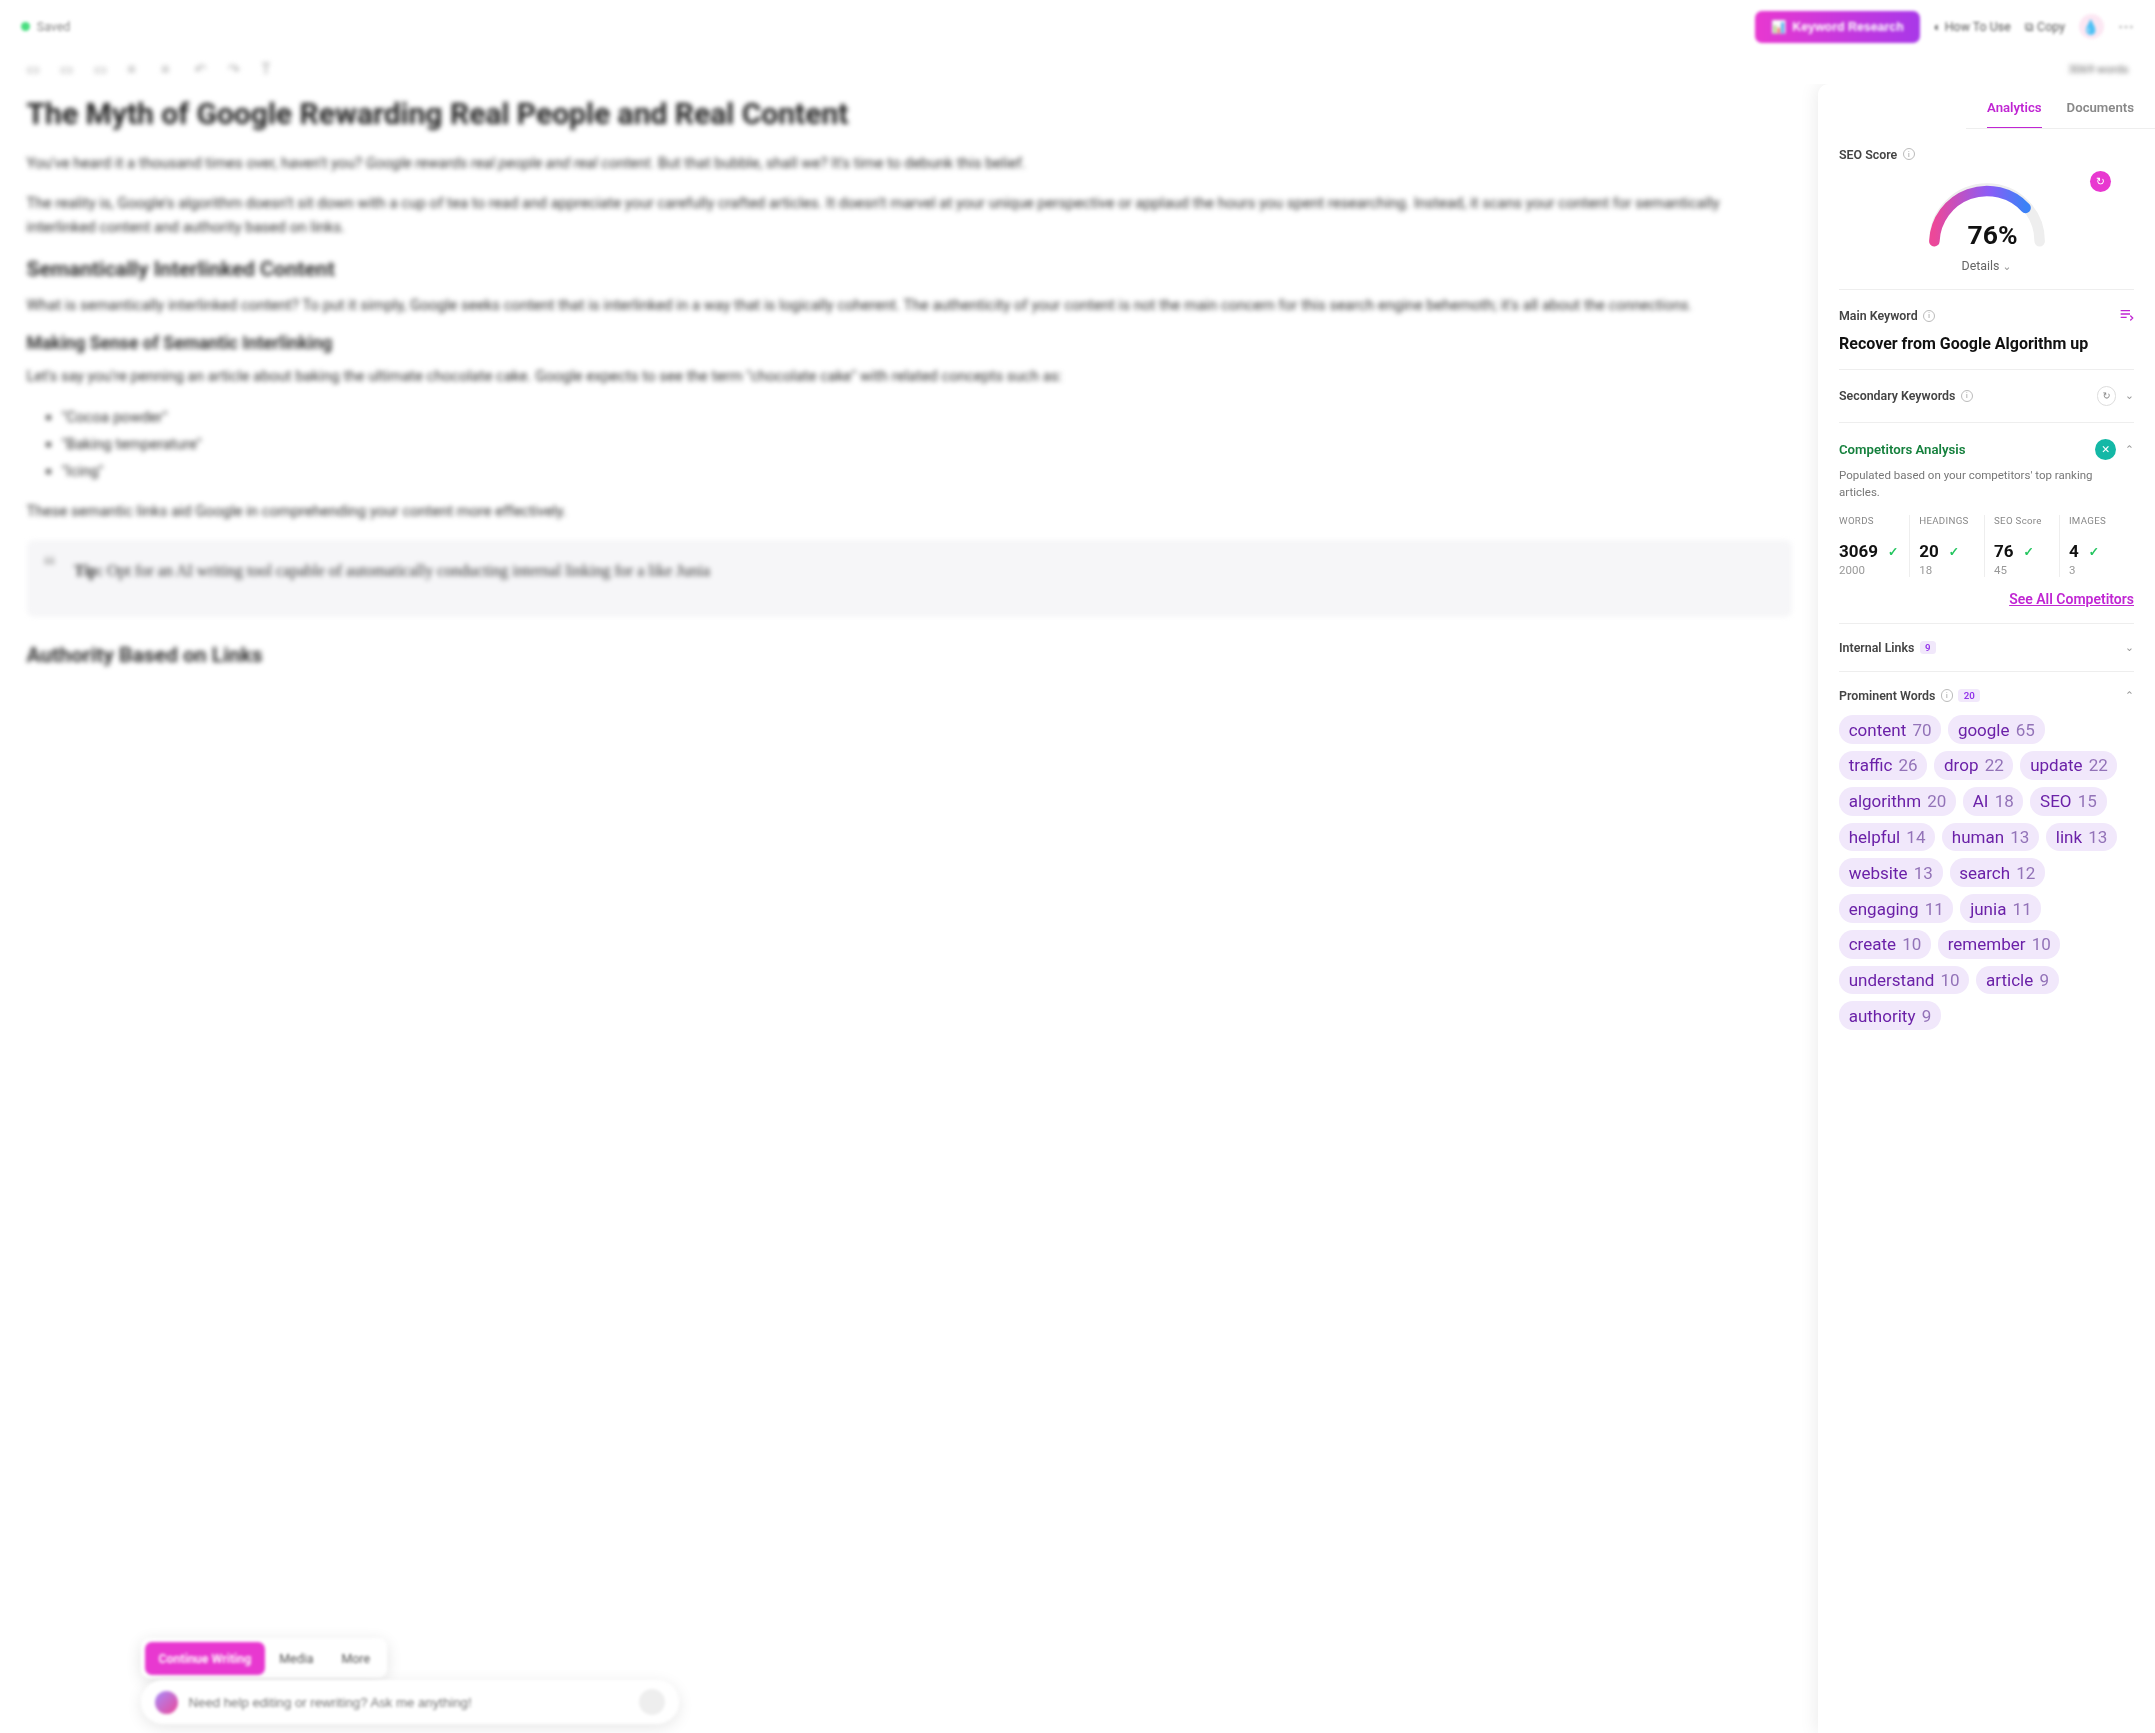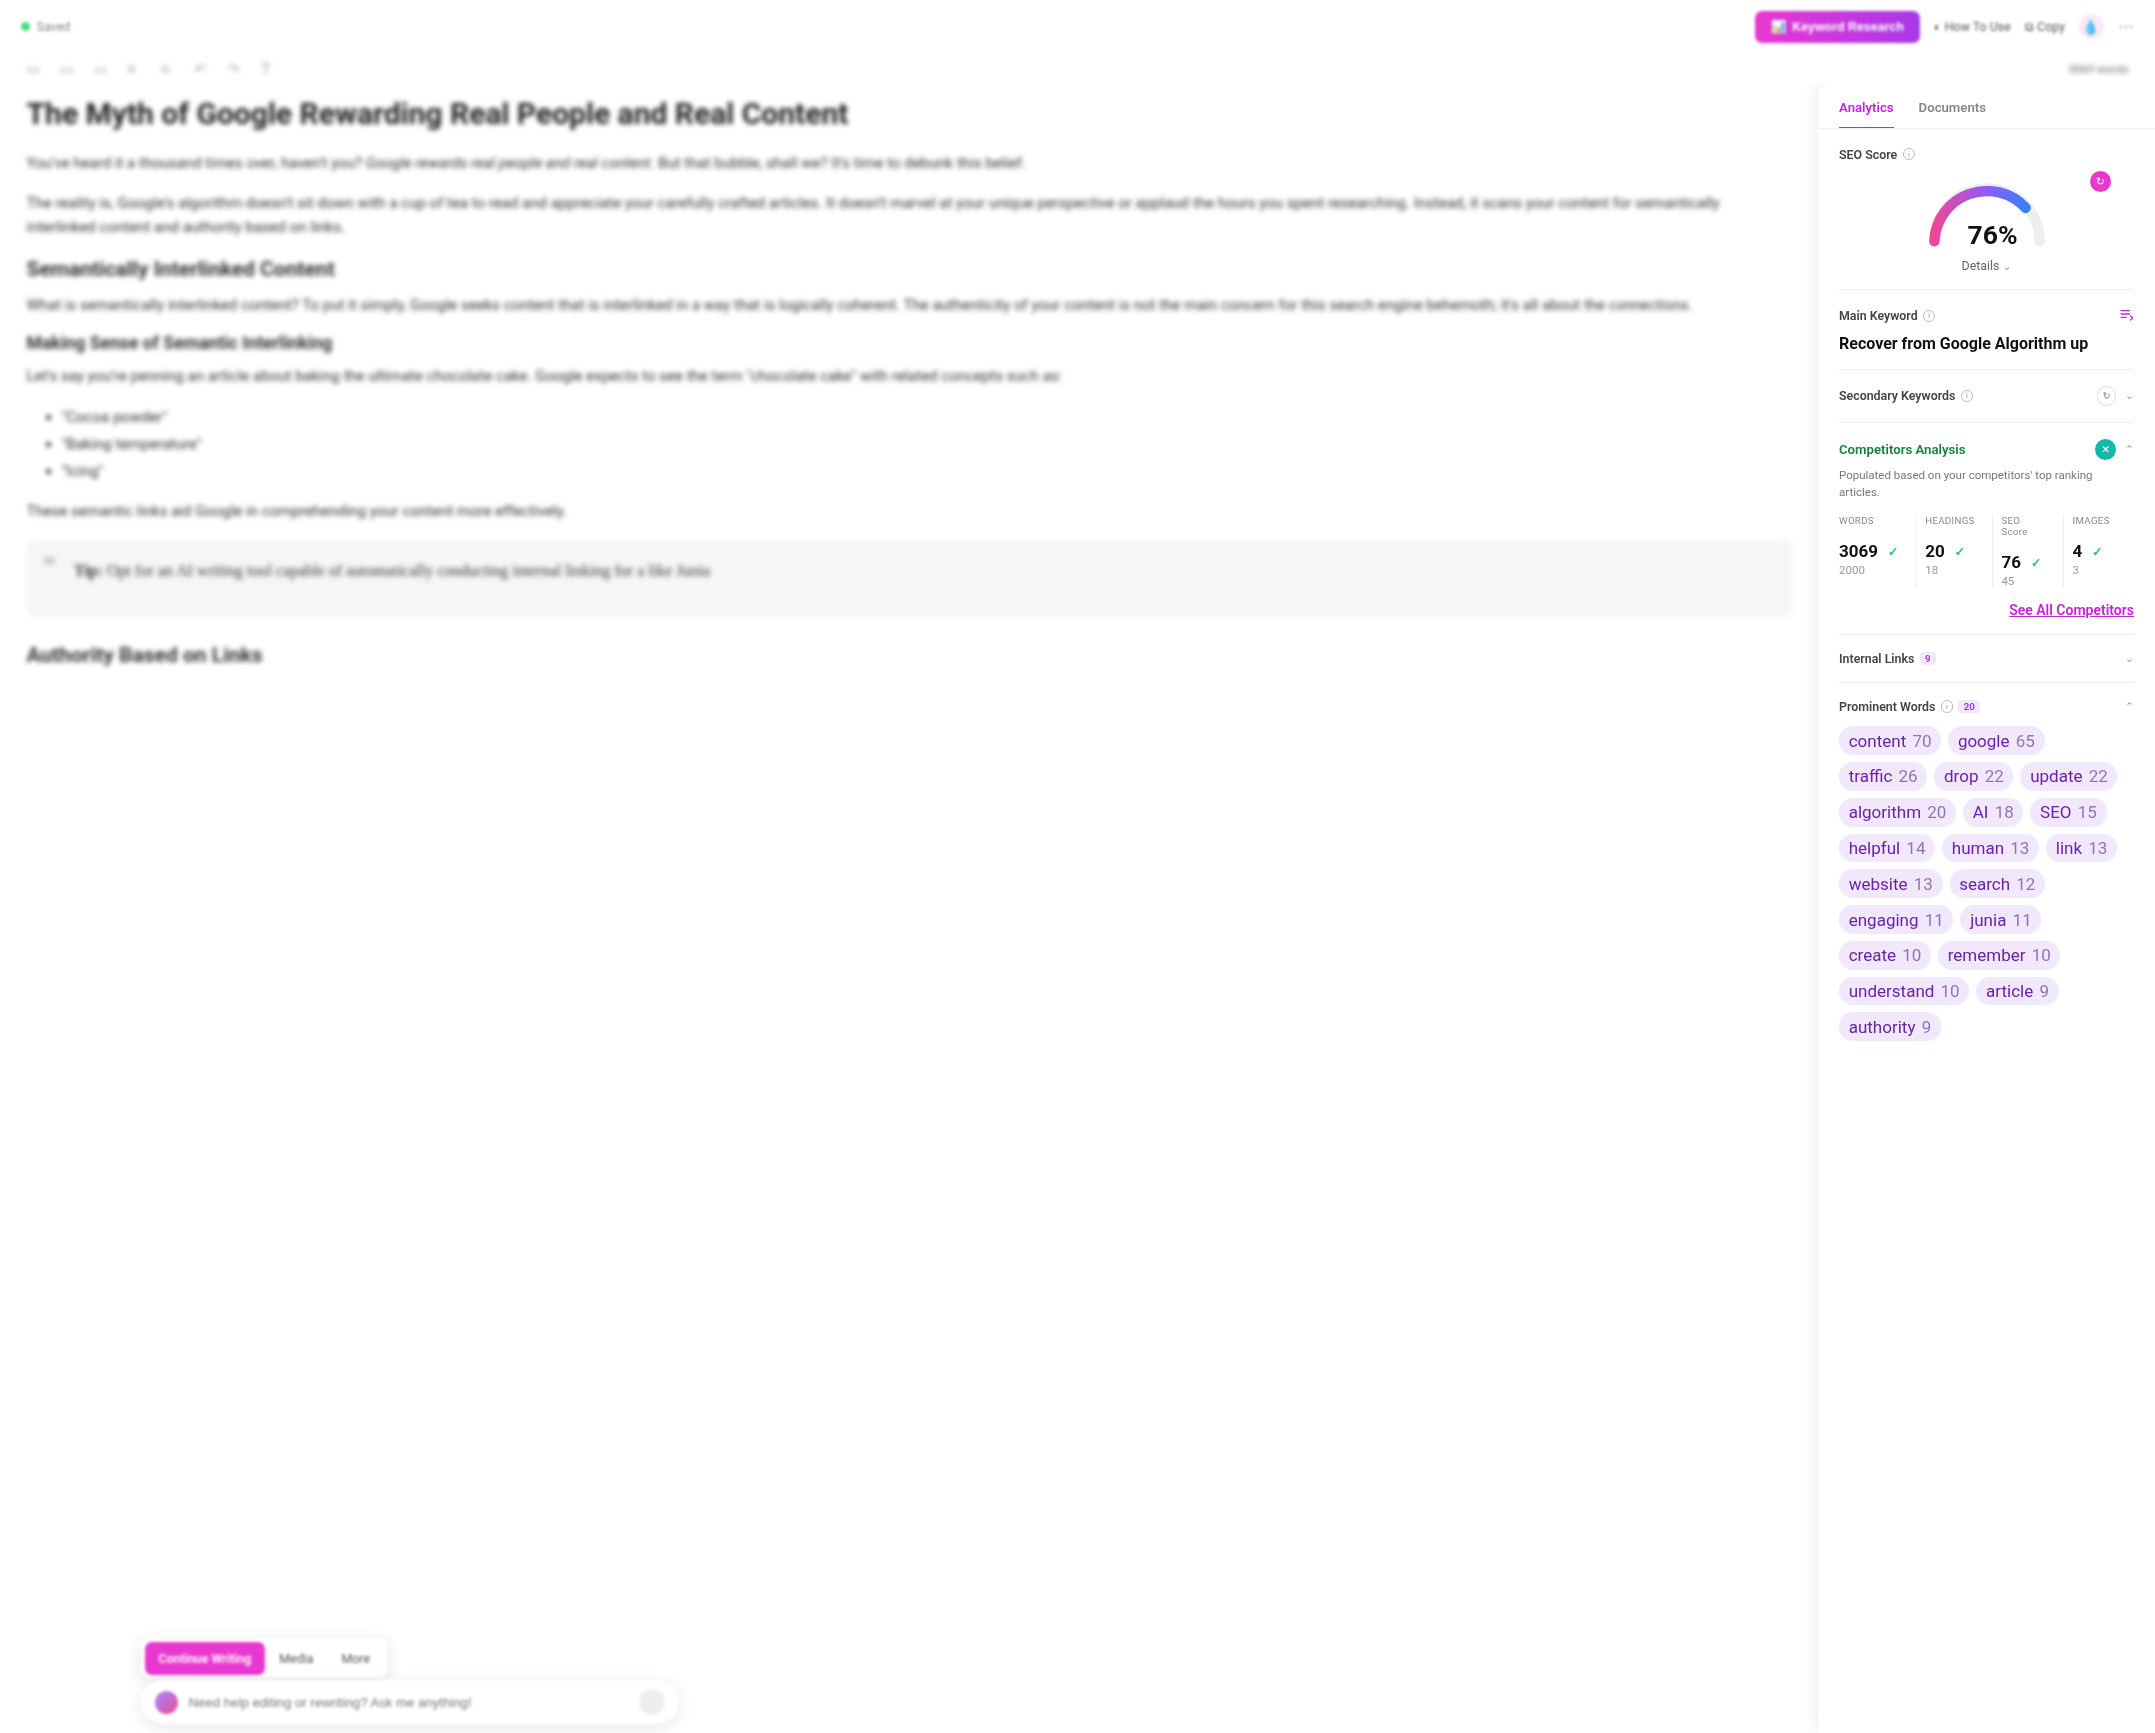--- a/index.html
+++ b/index.html
@@ -27,21 +27,21 @@
 .editor p { font-size: 15px; color: #333; line-height: 1.6; margin-bottom: 16px; }
 .editor h2 { font-size: 21px; font-weight: 700; margin: 17.6px 0 12.4px; }
 .editor h3 { font-size: 17.6px; font-weight: 700; margin: 14px 0 10.6px; }
 .editor ul { margin-left: 35px; margin-bottom: 14px; }
 .editor li { font-size: 15px; line-height: 1.8; }
 .editor em { font-style: italic; }
 .quote-box { background: #f6f6f8; padding: 17.6px 21px; border-radius: 7px; margin-top: 17.6px; position: relative; }
 .quote-mark { position: absolute; left: 16px; top: 10.6px; font-size: 25px; color: #bbb; font-family: Georgia, serif; }
 .quote-box p { margin-left: 26.5px; font-family: Georgia, serif; font-size: 16px; }
 
-.sidebar { width: 337px; background: #fff; border-radius: 10.6px 0 0 0; box-shadow: -1.8px 0 17.6px rgba(0,0,0,0.08); display: flex; flex-direction: column; overflow-y: auto; position: relative; z-index: 2; }
+.sidebar { width: 337px; background: #fff; border-radius: 10.6px 0 0 0; box-shadow: -1.8px 0 17.6px rgba(0,0,0,0.08); display: flex; flex-direction: column; overflow-y: auto; position: relative; z-index: 2; align-items: flex-end; }
 .tabs { display: flex; gap: 25px; padding: 16px 21px 0; border-bottom: 0.9px solid #eee; }
 .tab { font-size: 13.2px; font-weight: 600; color: #888; padding-bottom: 12.4px; cursor: pointer; border-bottom: 1.8px solid transparent; }
 .tab.active { color: #c026d3; border-bottom-color: #c026d3; }
 
 .panel-body { padding: 17.6px 21px; }
 .section-label { font-size: 12.4px; font-weight: 600; color: #444; display: flex; align-items: center; gap: 5.3px; }
 .info-icon { width: 12.4px; height: 12.4px; border: 1.3px solid #bbb; border-radius: 50%; display: inline-flex; align-items: center; justify-content: center; font-size: 8px; color: #bbb; }
 
 .gauge-wrap { position: relative; display: flex; flex-direction: column; align-items: center; margin: 8.8px 0 5.3px; }
 .gauge { width: 132px; height: 79px; position: relative; }
@@ -55,21 +55,21 @@
 .main-kw { font-size: 16px; font-weight: 700; color: #111; margin-top: 8.8px; }
 .edit-icon { color: #c026d3; font-size: 14px; }
 .small-icons { display: flex; gap: 8.8px; align-items: center; color: #888; }
 .round-icon { width: 19.4px; height: 19.4px; border: 0.9px solid #ddd; border-radius: 50%; display: flex; align-items: center; justify-content: center; font-size: 9.7px; }
 
 .comp-title { color: #15803d; font-weight: 600; font-size: 13.2px; }
 .tool-badge { width: 21px; height: 21px; border-radius: 50%; background: #14b8a6; display: flex; align-items: center; justify-content: center; color: #fff; font-size: 10.6px; }
 .comp-desc { font-size: 11.5px; color: #777; margin-top: 7px; line-height: 1.5; }
 
 .stats-grid { display: flex; margin-top: 14px; }
-.stat { flex: 1; border-right: 0.9px solid #eee; padding-right: 17px; }
+.stat { flex: 1; border-right: 0.9px solid #eee; padding-right: 11px; }
 .stat:last-child { border-right: none; padding-left: 8.8px; }
 .stat:not(:first-child) { padding-left: 8.8px; }
 .stat-label { font-size: 9.7px; color: #888; letter-spacing: 0.3px; }
 .stat-val { font-size: 17px; font-weight: 700; color: #111; margin-top: 15px; display: flex; align-items: center; gap: 10px; }
 .check { color: #22c55e; font-size: 12.4px; }
 .stat-target { font-size: 11.5px; color: #999; margin-top: 1.8px; }
 .see-all { text-align: right; color: #c026d3; font-weight: 600; font-size: 14px; text-decoration: underline; margin-top: 14px; cursor: pointer; }
 
 .link-count { background: #f1e8fb; color: #9333ea; font-size: 9.7px; padding: 0.9px 5.3px; border-radius: 3.5px; font-weight: 600; }
 .chev { color: #999; font-size: 10.6px; }

